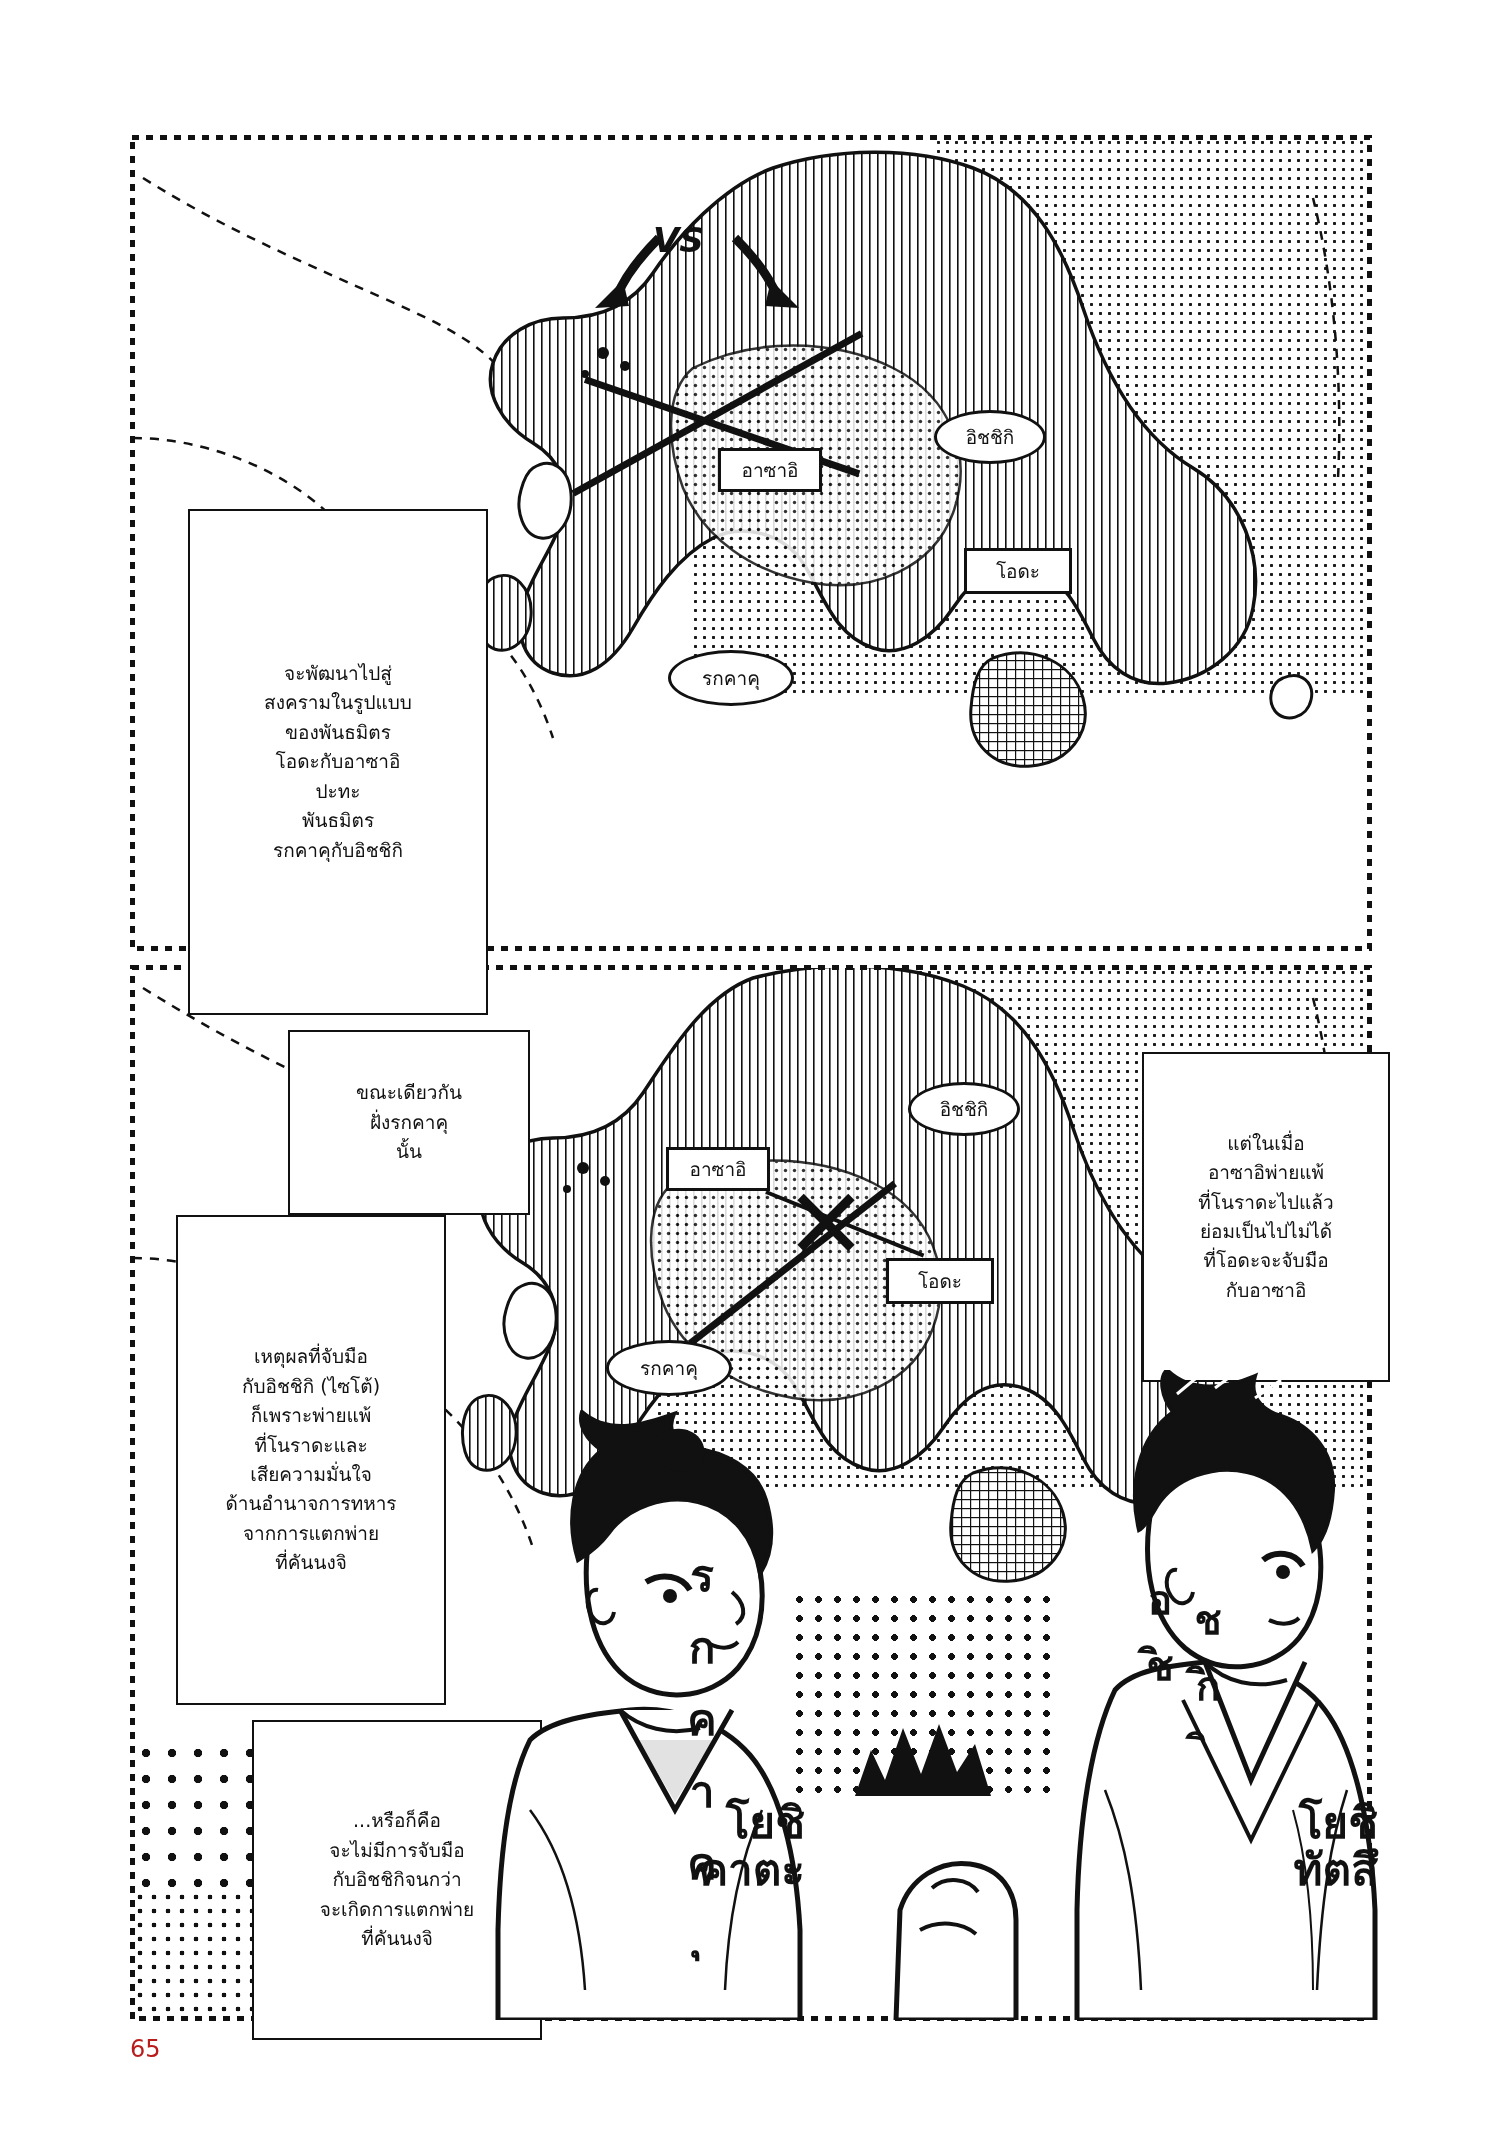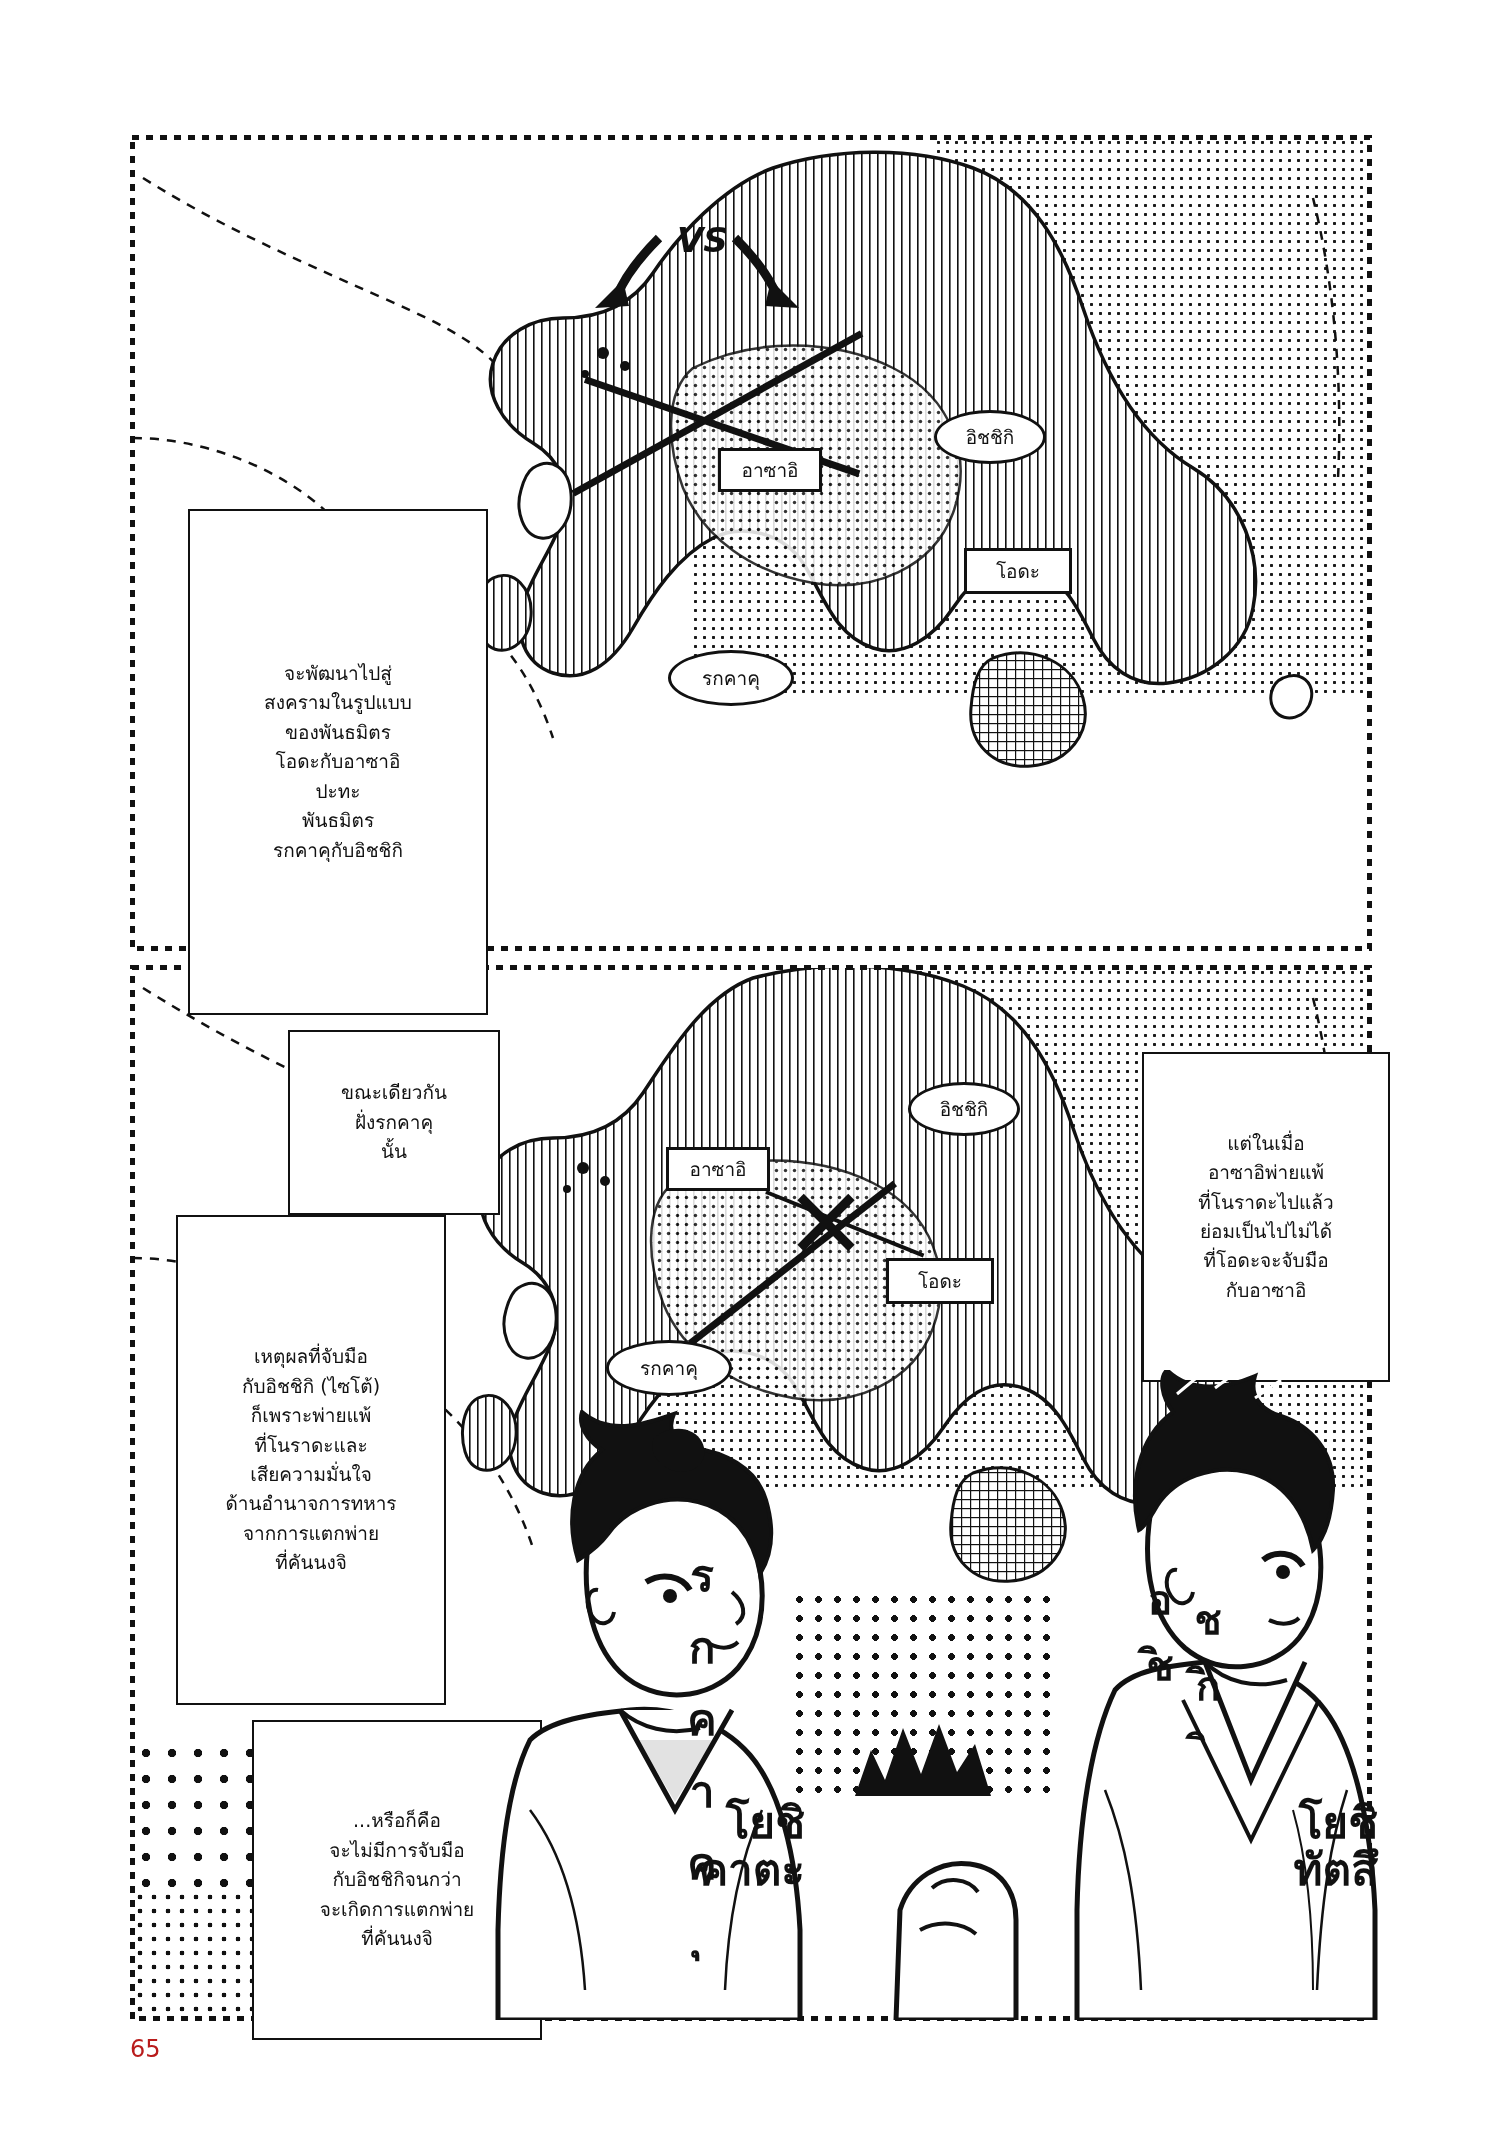--- a/index.html
+++ b/index.html
@@ -197,21 +197,21 @@
                C860,631 835,605 838,570 C840,545 845,527 860,520 Z" fill="url(#mesh1)" stroke="#111" stroke-width="3"></path>
 
       <path d="M1150,540 C1168,532 1182,545 1178,562 C1174,580 1152,586 1142,573
                C1134,562 1138,545 1150,540 Z" fill="#fff" stroke="#111" stroke-width="3"></path>
 
       <circle cx="470" cy="215" r="6" fill="#111"></circle>
       <circle cx="492" cy="228" r="5" fill="#111"></circle>
       <circle cx="452" cy="236" r="4" fill="#111"></circle>
     </svg>
 
-    <div class="vs" style="left:544px;top:82px;">VS</div>
+    <div class="vs" style="left:520px;top:82px;">VS</div>
     <svg class="arrow" style="left:448px;top:96px;" width="90" height="80">
       <path d="M78,4 C60,22 44,42 36,62" stroke="#111" stroke-width="9" fill="none"></path>
       <path d="M14,74 L42,46 L48,72 Z" fill="#111"></path>
     </svg>
     <svg class="arrow" style="left:592px;top:96px;" width="90" height="80">
       <path d="M10,4 C28,22 44,42 52,62" stroke="#111" stroke-width="9" fill="none"></path>
       <path d="M74,74 L46,46 L40,72 Z" fill="#111"></path>
     </svg>
 
     <div class="link" style="left:452px;top:238px;width:290px;transform:rotate(19deg);"></div>
@@ -314,21 +314,21 @@
 
   <div class="cap" style="left:1130px;top:1052px;width:248px;height:330px;margin-left:12px;">
     <div>แต่ในเมื่อ</div>
     <div>อาซาอิพ่ายแพ้</div>
     <div>ที่โนราดะไปแล้ว</div>
     <div>ย่อมเป็นไปไม่ได้</div>
     <div>ที่โอดะจะจับมือ</div>
     <div>กับอาซาอิ</div>
   </div>
 
-  <div class="cap" style="left:288px;top:1030px;width:212px;height:185px;">
+  <div class="cap" style="left:288px;top:1030px;width:242px;height:185px;">
     <div>ขณะเดียวกัน</div>
     <div>ฝั่งรกคาคุ</div>
     <div>นั้น</div>
   </div>
 
   <div class="cap" style="left:176px;top:1215px;width:270px;height:490px;">
     <div>เหตุผลที่จับมือ</div>
     <div>กับอิชชิกิ (ไซโต้)</div>
     <div>ก็เพราะพ่ายแพ้</div>
     <div>ที่โนราดะและ</div>

